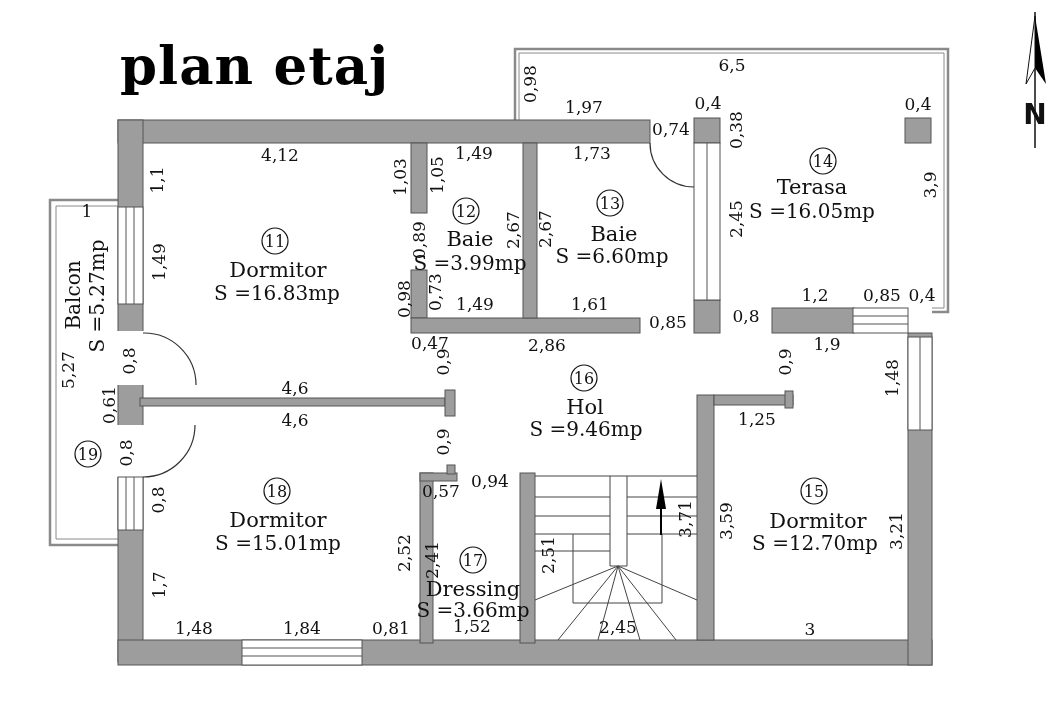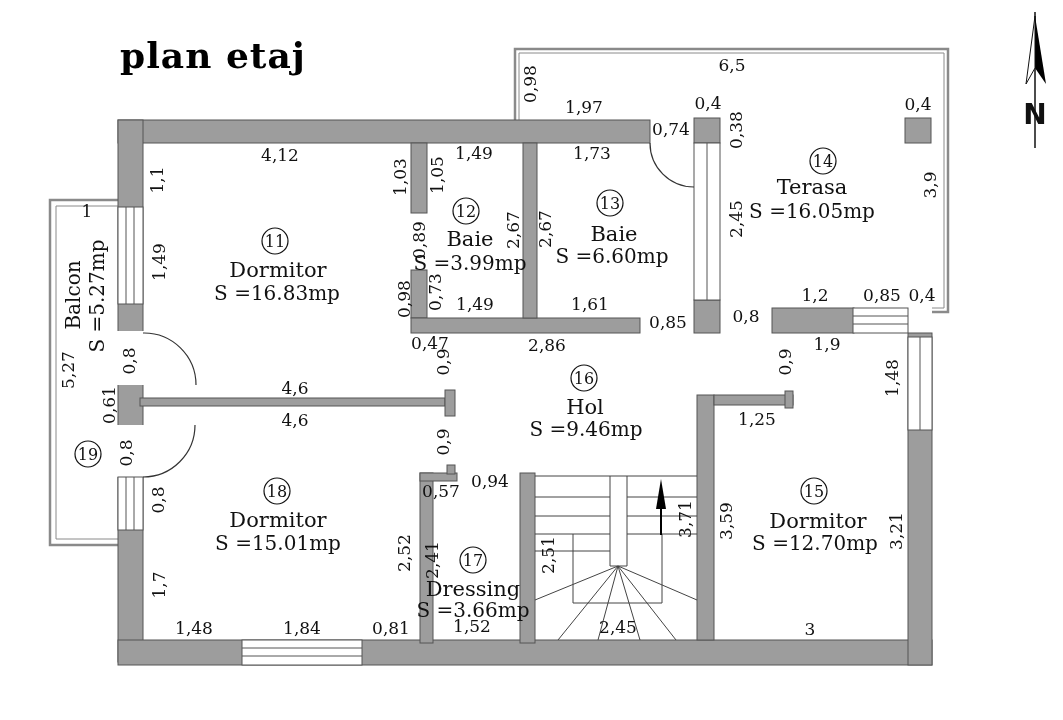--- a/index.html
+++ b/index.html
@@ -1,18 +1,18 @@
 <!DOCTYPE html>
 <html><head>
 <meta charset="utf-8">
 <style>
   html,body{margin:0;padding:0;background:#fff;}
   .canvas{position:relative;width:1063px;height:720px;background:#fff;overflow:hidden;
           font-family:"DejaVu Serif",serif;}
-  .page-title{position:absolute;left:120px;top:34px;font-size:36px;font-weight:bold;
+  .page-title{position:absolute;left:120px;top:34px;font-size:53px;font-weight:bold;
               color:#000;letter-spacing:1px;}
   svg{position:absolute;left:0;top:0;}
   svg text{fill:#111;text-anchor:middle;dominant-baseline:middle;}
   .dim{font-family:"DejaVu Serif",serif;font-size:17px;}
   .room-name{font-family:"DejaVu Serif",serif;font-size:21px;}
   .room-area{font-family:"DejaVu Serif",serif;font-size:20px;}
   .room-num{font-family:"DejaVu Serif",serif;font-size:16px;}
   .balc{font-family:"DejaVu Serif",serif;font-size:20px;}
   .north-n{font-family:"DejaVu Sans",sans-serif;font-size:28px;font-weight:bold;}
 </style>

